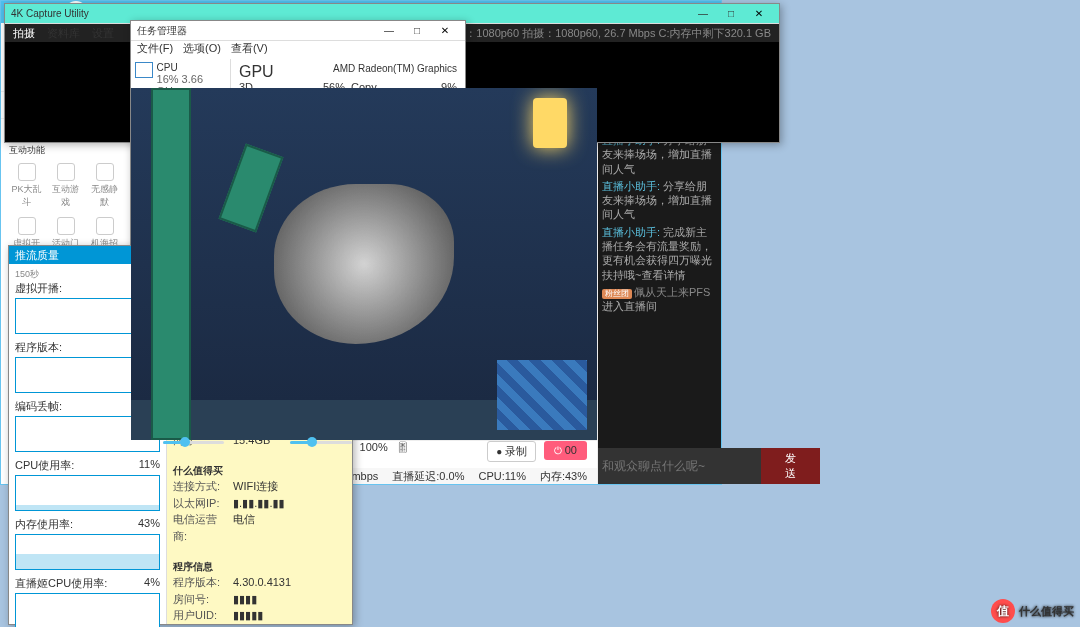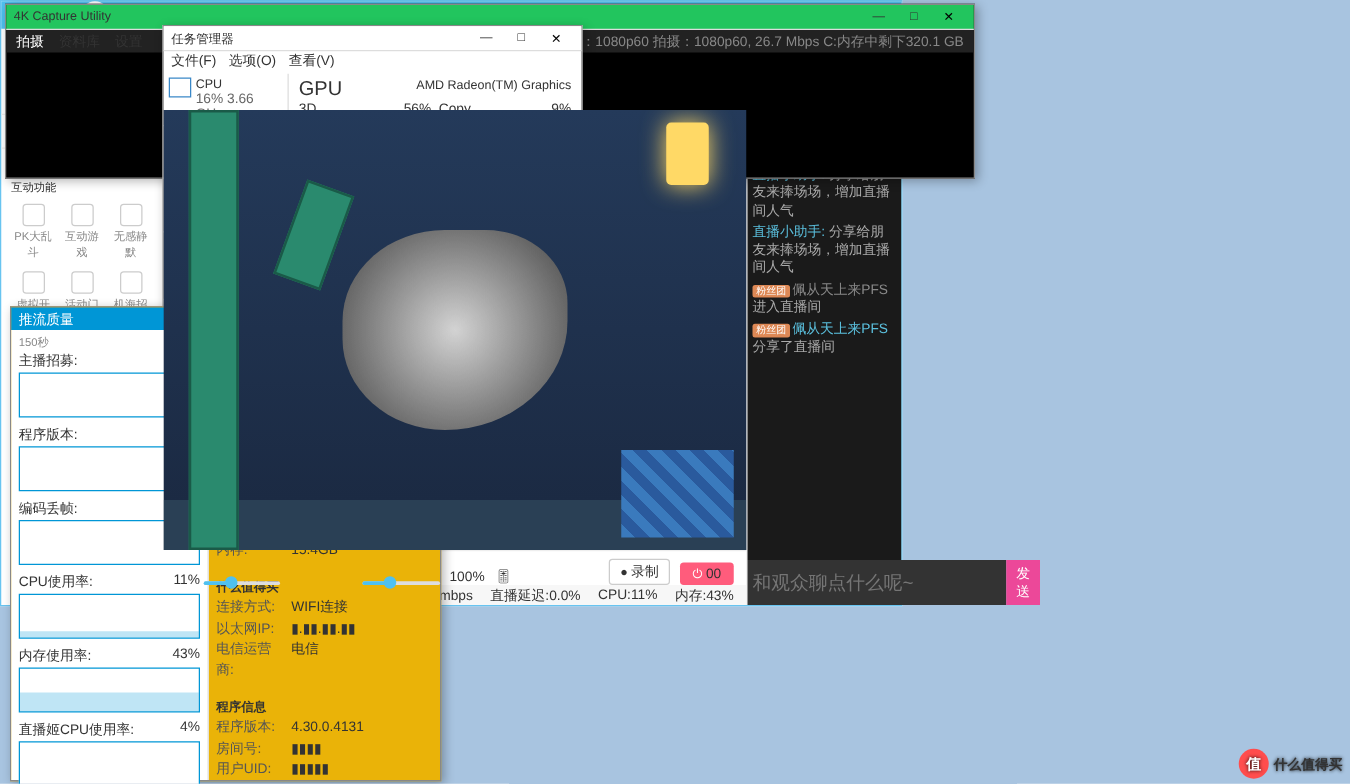--- a/index.html
+++ b/index.html
@@ -6,21 +6,21 @@
 body{width:1080px;height:627px;background:#a8c4e0;position:relative;overflow:hidden}
 .win{position:absolute;background:#fff;border:1px solid #888;box-shadow:2px 2px 8px rgba(0,0,0,.3)}
 .titlebar{height:20px;background:#fff;display:flex;align-items:center;padding:0 6px;border-bottom:1px solid #ddd}
 .titlebar .t{flex:1;font-size:10px}
 .winbtns{display:flex;gap:0}
 .winbtn{width:28px;height:18px;display:flex;align-items:center;justify-content:center;font-size:10px}
 .winbtn.cl{color:#000}
 
 
 #cap{left:4px;top:3px;width:776px;height:140px;background:#000}
-#cap .titlebar{background:#22c55e;color:#000}
+#cap .titlebar{background:#5eead4;color:#000}
 #cap .toolbar{height:18px;background:#222;display:flex;align-items:center;padding:0 8px;gap:12px;color:#bbb;font-size:10px}
 
 
 #tm{left:130px;top:20px;width:336px;height:230px;background:#fff}
 #tm .menubar{height:18px;display:flex;gap:10px;padding:0 6px;font-size:10px;color:#000}
 #tm .tabbar{height:18px;display:flex;gap:8px;padding:0 6px;font-size:10px;color:#333;border-bottom:1px solid #ddd}
 #tm .body{display:flex;height:calc(100% - 56px)}
 #tm .sidebar{width:100px;border-right:1px solid #ddd}
 #tm .srow{display:flex;padding:3px 4px;gap:4px;border-bottom:1px solid #eee}
 #tm .srow.sel{background:#d0d0d0}
@@ -30,21 +30,21 @@
 #tm .main{flex:1;padding:4px 8px}
 #tm .gpuname{font-size:16px;font-weight:400}
 #tm .gpur{float:right;font-size:10px;color:#333}
 #tm .chart{border:1px solid #999;height:48px;margin:2px 0;position:relative;background:#fff}
 #tm .chart .line{position:absolute;left:0;right:0;top:32px;height:1px;background:#3a8}
 #tm .chrow{display:flex;gap:6px}
 #tm .ch{flex:1}
 #tm .chl{font-size:9px;display:flex;justify-content:space-between}
 
 
-#perf{left:8px;top:245px;width:345px;height:380px;background:#eab308}
+#perf{left:8px;top:245px;width:345px;height:380px;background:#fef9c3}
 #perf .hdr{height:18px;background:#0096d6;color:#fff;display:flex;align-items:center;padding:0 6px;justify-content:space-between}
 #perf .body{display:flex;height:calc(100% - 18px)}
 #perf .lcol{width:158px;padding:4px 6px;border-right:1px solid #ddd;background:#fff}
 #perf .rcol{flex:1;padding:4px 6px;font-size:10px;line-height:1.5}
 #perf .metbox{margin-bottom:6px}
 #perf .metl{display:flex;justify-content:space-between;font-size:10px}
 #perf .metg{height:36px;border:1px solid #0096d6;background:#fff;margin-top:2px;position:relative}
 #perf .metg .fill{position:absolute;bottom:0;left:0;right:0;background:rgba(0,150,214,.25)}
 #perf .badge{border:1px solid #0096d6;color:#0096d6;padding:0 3px;font-size:9px}
 #perf .rcol b{font-size:10px}
@@ -70,42 +70,42 @@
 #bili .lp .tgrid{display:grid;grid-template-columns:repeat(3,1fr);gap:4px;margin:4px 0}
 #bili .lp .tbtn{text-align:center;font-size:9px;color:#888;padding:2px 0}
 #bili .lp .tbtn .ti{width:18px;height:18px;border:1px solid #ccc;border-radius:3px;margin:0 auto 2px}
 #bili .cp{flex:1;display:flex;flex-direction:column}
 #bili .cp .chead{display:flex;padding:6px 8px;border-bottom:1px solid #eee;align-items:center;gap:10px}
 #bili .cp .thumb{width:48px;height:28px;background:#8ac;border-radius:2px}
 #bili .cp .cinfo{flex:1;font-size:10px}
 #bili .cp .cbtn{font-size:10px;color:#4fc1f0}
 #bili .cp .tags{display:flex;gap:10px;padding:4px 8px;font-size:10px;color:#888;border-bottom:1px solid #eee}
 #bili .cp .view{flex:1;background:#1a2840;position:relative;overflow:hidden}
-#bili .cp .controls{height:28px;display:flex;align-items:flex-end;padding:0 10px;gap:8px;border-top:1px solid #eee}
+#bili .cp .controls{height:28px;display:flex;align-items:flex-start;padding:0 10px;gap:8px;border-top:1px solid #eee}
 #bili .cp .slider{flex:1;height:3px;background:#ddd;border-radius:2px;position:relative;max-width:90px}
 #bili .cp .slider::after{content:"";position:absolute;left:0;width:30%;top:0;bottom:0;background:#4fc1f0;border-radius:2px}
 #bili .cp .knob{width:10px;height:10px;background:#4fc1f0;border-radius:50%;position:absolute;left:28%;top:-4px}
 #bili .cp .recbtn{background:#fff;border:1px solid #ccc;border-radius:3px;padding:2px 8px;font-size:10px}
 #bili .cp .startbtn{background:#ff5c7c;color:#fff;border-radius:3px;padding:3px 10px;font-size:10px}
 #bili .cp .footer{height:16px;background:#f7f7f7;display:flex;justify-content:flex-end;gap:14px;padding:0 10px;align-items:center;font-size:9px;color:#888}
 #bili .rp{width:124px;border-left:1px solid #eee;display:flex;flex-direction:column;font-size:10px}
 #bili .rp .rsec{padding:4px 6px;border-bottom:1px solid #eee}
 #bili .rp .rtitle{color:#888}
 #bili .rp .act{display:flex;gap:4px;margin:2px 0}
 #bili .rp .act .aimg{width:24px;height:24px;background:#c88;border-radius:2px}
 #bili .rp .more{color:#888;float:right}
 #bili .rp .dark{flex:1;background:#1a1a1a;color:#aaa;padding:4px;font-size:9px;overflow:hidden}
 #bili .rp .dark .dh{display:flex;justify-content:space-between;color:#888;border-bottom:1px solid #333;padding-bottom:2px;margin-bottom:2px}
 #bili .rp .dark .msg{margin:3px 0;line-height:1.3;color:#aaa}
 #bili .rp .dark .msg .u{color:#5bc0de}
 #bili .rp .dark .msg .ug{color:#888}
 #bili .rp .dark .badge{display:inline-block;background:#d85;color:#fff;border-radius:2px;padding:0 3px;font-size:8px;margin-right:2px}
 #bili .rp .inputrow{display:flex;background:#333}
-#bili .rp .inputrow input{flex:1;background:#333;border:none;color:#aaa;padding:5px 4px;font-size:15px}
-#bili .rp .inputrow .send{background:#ec4899;color:#fff;padding:3px 8px}
+#bili .rp .inputrow input{flex:1;background:#333;border:none;color:#aaa;padding:5px 4px;font-size:12px}
+#bili .rp .inputrow .send{background:#7f1d1d;color:#fff;padding:3px 24px}
 
 
 .scene{position:absolute;inset:0;background:linear-gradient(#243a5a,#1a2840)}
 .scene .pipe{position:absolute;width:40px;background:#2a8a6e;border:2px solid #1a5a48}
 .scene .rock{position:absolute;width:180px;height:160px;left:50%;top:50%;transform:translate(-50%,-50%);background:radial-gradient(circle,#bbb,#888,#555);border-radius:50% 40% 60% 50%;filter:contrast(1.4)}
 .scene .light{position:absolute;top:10px;right:30px;width:34px;height:50px;background:#ffd966;border-radius:4px;box-shadow:0 0 20px #ffd966}
 .scene .crates{position:absolute;right:10px;bottom:10px;width:90px;height:70px;background:repeating-linear-gradient(45deg,#3a7abd,#3a7abd 8px,#2a5a9d 8px,#2a5a9d 16px)}
 .scene .floor{position:absolute;bottom:0;left:0;right:0;height:40px;background:#2a4055}
 
 
@@ -238,21 +238,21 @@
   <div class="hdr">
     <span style="color:#fff">推流质量</span>
     <span style="color:#fff">✕</span>
   </div>
   <div class="body">
     <div class="lcol">
       <div style="font-size:9px;color:#888">150秒</div>
       <div id="perf-metrics">
           <div class="metbox">
             <div class="metl">
-              <span>主播招募:</span>
+              <span>虚拟开播:</span>
               <span>0%</span>
             </div>
             <div class="metg">
               <div class="fill" style="height:0%"></div>
             </div>
           </div>
           <div class="metbox">
             <div class="metl">
               <span>程序版本:</span>
               <span>0%</span>
@@ -452,22 +452,22 @@
         <div style="font-size:9px;color:#888"><span>开播积 14/150 直播</span> <span style="float:right">待领奖</span></div>
       </div>
       <div class="dark">
         <div class="dh">
             <span>直播互动</span>
             <span>⚙ ⤢ ✕</span>
           </div>
         <div id="chatmsgs">
             <div class="msg"><span class="u">直播小助手:</span> 分享给朋友来捧场场，增加直播间人气</div>
             <div class="msg"><span class="u">直播小助手:</span> 分享给朋友来捧场场，增加直播间人气</div>
+            <div class="msg"><span class="u">直播小助手:</span> 完成新主播任务会有流量奖励，更有机会获得四万曝光扶持哦~查看详情</div>
             <div class="msg"><span class="badge">粉丝团</span><span class="ug">佩从天上来PFS</span> 进入直播间</div>
-            <div class="msg"><span class="badge">粉丝团</span><span class="u">佩从天上来PFS</span> 分享了直播间</div>
           </div>
       </div>
       <div class="inputrow">
         <input placeholder="和观众聊点什么呢~" style="">
         <span class="send">发送</span>
       </div>
     </div>
   </div>
 </div>
 

